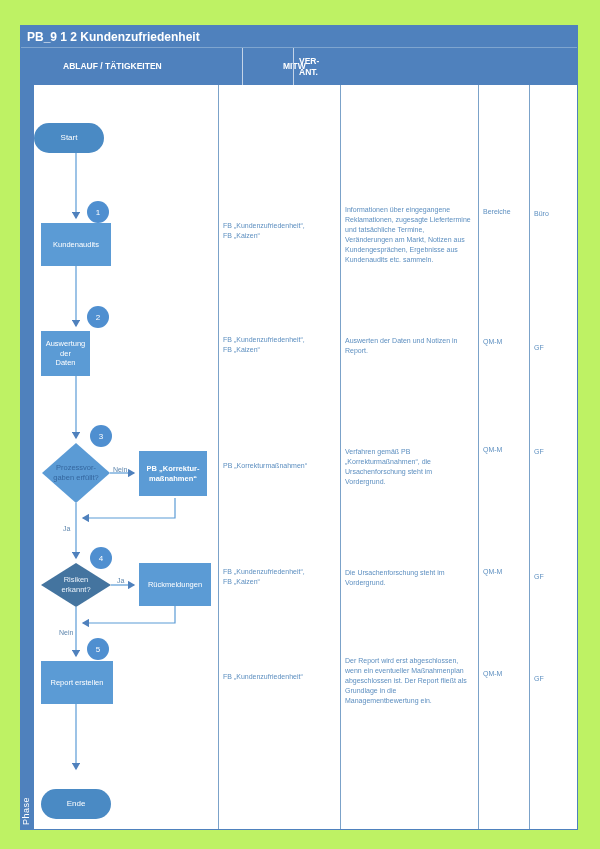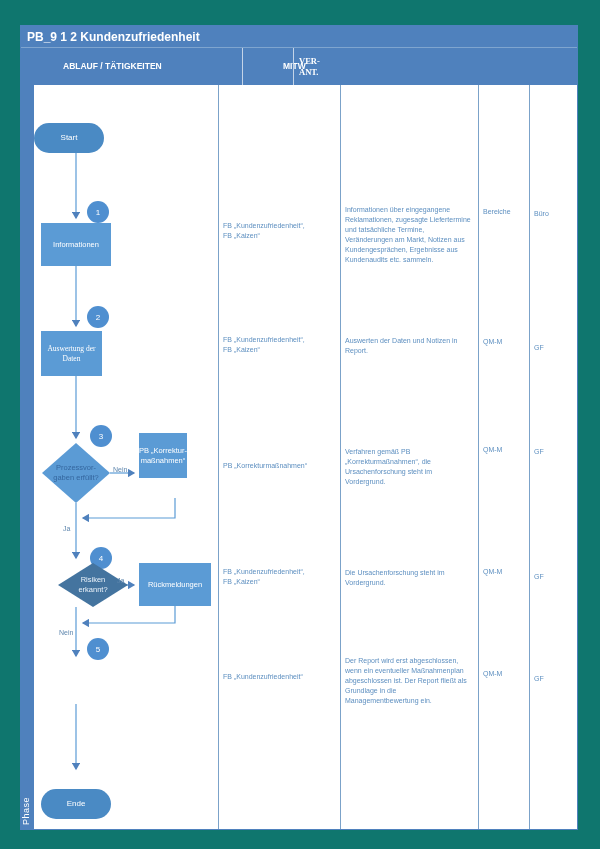--- a/index.html
+++ b/index.html
@@ -1,32 +1,32 @@
 <!DOCTYPE html>
 <html><head>
 <meta charset="utf-8">
 <style>
   html,body{margin:0;padding:0;}
-  .sheet{position:relative;width:600px;height:849px;background:#0f766e;overflow:hidden;
+  .sheet{position:relative;width:600px;height:849px;background:#bef264;overflow:hidden;
          font-family:"Liberation Sans","DejaVu Sans",sans-serif;}
   .table{position:absolute;left:20px;top:25px;width:558px;height:805px;
          border:1px solid #4f81bd;box-sizing:border-box;background:#fff;}
   .titlebar{height:22px;background:#4f81bd;color:#fff;font-weight:bold;font-size:12px;
             line-height:22px;padding-left:6px;border-bottom:1px solid #7fa5cf;box-sizing:border-box;}
   .content{position:absolute;top:22px;left:0;right:0;bottom:0;display:flex;}
   .sidebar{width:13px;background:#4f81bd;position:relative;flex:none;}
   .phase-label{position:absolute;bottom:4px;left:0;width:13px;color:#fff;font-size:9px;
                writing-mode:vertical-rl;transform:rotate(180deg);letter-spacing:.5px;}
   .cols{flex:1;position:relative;}
   .colheads{height:37px;background:#4f81bd;display:flex;}
   .colhead{color:#fff;font-weight:bold;font-size:8.5px;display:flex;align-items:center;
            padding-left:5px;box-sizing:border-box;border-left:1px solid #c4d4e8;
            white-space:pre-line;line-height:1.25;}
   .colhead:first-child{border-left:none;margin-left:24px;}
-  .ch-0{width:184px;} .ch-1{width:122px;} .ch-2{width:138px;} .ch-3{width:51px;padding-left:40px;} .ch-4{flex:1;font-family:Liberation Serif, serif;}
+  .ch-0{width:184px;} .ch-1{width:122px;} .ch-2{width:138px;} .ch-3{width:51px;padding-left:40px;} .ch-4{flex:1;}
   .body{position:absolute;top:37px;left:0;right:0;bottom:0;background:#fff;overflow:hidden;}
   .vdiv{position:absolute;top:0;bottom:0;width:1px;background:#7ba2c9;}
   .celltext{position:absolute;font-size:7px;line-height:1.42;color:#5d8fc0;white-space:pre-line;}
   
   .node{position:absolute;display:flex;align-items:center;justify-content:center;
         text-align:center;font-size:7.5px;line-height:1.3;color:#fff;box-sizing:border-box;}
   .oval{background:#4a8ac4;border-radius:15px;font-size:8px;}
   .proc{background:#5b9bd5;white-space:pre-line;}
   .diamond{background:#5b9bd5;clip-path:polygon(50% 0,100% 50%,50% 100%,0 50%);
            white-space:pre-line;color:#35679f;font-size:7.5px;padding:0 8px;}
@@ -80,41 +80,42 @@
               <path d="M77,500 L100,500" marker-end="url(#ah)"></path>
               <path d="M141,521 L141,538 L49,538" marker-end="url(#ah)"></path>
               <path d="M42,522 L42,571" marker-end="url(#ah)"></path>
               <path d="M42,619 L42,684" marker-end="url(#ah)"></path>
             </g>
           </svg>
 
           <div class="node oval" style="left:0;top:38px;width:70px;height:30px;">Start</div>
 
           <div class="numcircle" style="left:53px;top:116px;">1</div>
-          <div class="node proc" style="left:7px;top:138px;width:70px;height:43px;">Informationen</div>
+          <div class="node proc" style="left:7px;top:138px;width:70px;height:43px;">Kundenaudits</div>
 
           <div class="numcircle" style="left:53px;top:221px;">2</div>
-          <div class="node proc" style="left:7px;top:246px;width:61px;height:45px;font-family:Liberation Serif, serif;">Auswertung der
+          <div class="node proc" style="left:7px;top:246px;width:49px;height:45px;">Auswertung der
 Daten</div>
 
           <div class="numcircle" style="left:56px;top:340px;">3</div>
           <div class="node diamond" style="left:8px;top:358px;width:68px;height:60px;">Prozessvor-
 gaben erfüllt?</div>
           <div class="branchlabel" style="left:79px;top:381px;">Nein</div>
-          <div class="node proc" style="left:105px;top:348px;width:48px;height:45px;">PB „Korrektur-
+          <div class="node proc" style="left:105px;top:366px;width:68px;height:45px;font-weight:bold;">PB „Korrektur-
 maßnahmen“</div>
           <div class="branchlabel" style="left:29px;top:440px;">Ja</div>
 
           <div class="numcircle" style="left:56px;top:462px;">4</div>
-          <div class="node diamond dark" style="left:24px;top:478px;width:70px;height:44px;text-align:center;">Risiken erkannt?</div>
+          <div class="node diamond dark" style="left:7px;top:478px;width:70px;height:44px;text-align:center;">Risiken erkannt?</div>
           <div class="branchlabel" style="left:83px;top:492px;">Ja</div>
           <div class="node proc" style="left:105px;top:478px;width:72px;height:43px;">Rückmeldungen</div>
           <div class="branchlabel" style="left:25px;top:544px;">Nein</div>
 
           <div class="numcircle" style="left:53px;top:553px;">5</div>
+          <div class="node proc" style="left:7px;top:576px;width:72px;height:43px;">Report erstellen</div>
 
           <div class="node oval" style="left:7px;top:704px;width:70px;height:30px;">Ende</div>
 
           <div class="celltext" style="left:189px;top:136px;width:112px;">FB „Kundenzufriedenheit“,
 FB „Kaizen“</div>
           <div class="celltext" style="left:311px;top:120px;width:126px;">Informationen über eingegangene Reklamationen, zugesagte Liefertermine und tatsächliche Termine, Veränderungen am Markt, Notizen aus Kundengesprächen, Ergebnisse aus Kundenaudits etc. sammeln.</div>
           <div class="celltext" style="left:449px;top:122px;width:42px;">Bereiche</div>
           <div class="celltext" style="left:500px;top:124px;width:40px;">Büro</div>
 
           <div class="celltext" style="left:189px;top:250px;width:112px;">FB „Kundenzufriedenheit“,

